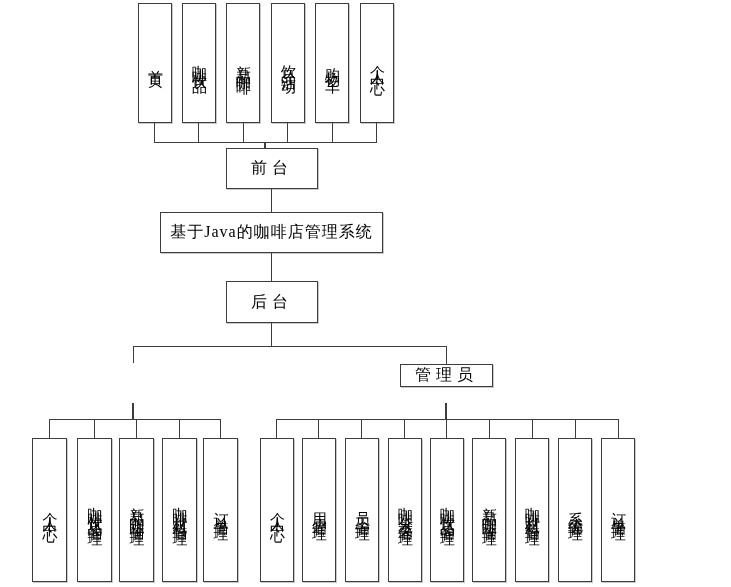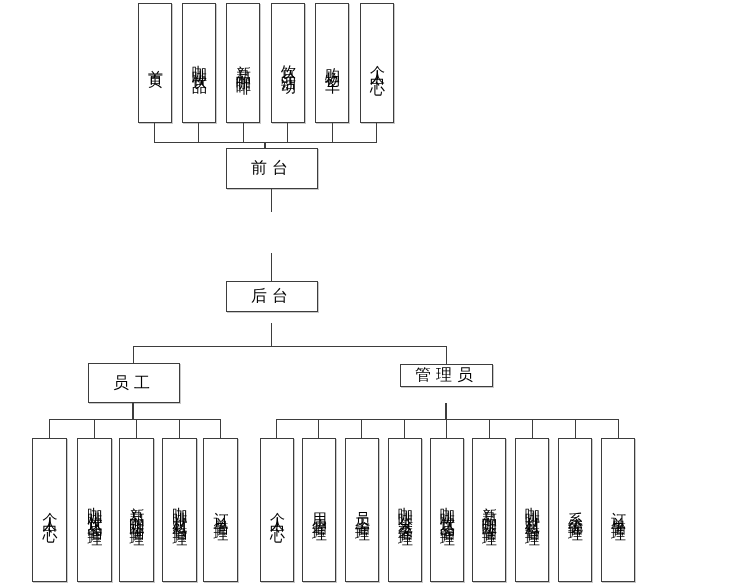--- a/index.html
+++ b/index.html
@@ -39,29 +39,29 @@
   <div class="vl" style="left:243px;top:123px;height:19px;"></div>
   <div class="vl" style="left:287px;top:123px;height:19px;"></div>
   <div class="vl" style="left:332px;top:123px;height:19px;"></div>
   <div class="vl" style="left:376px;top:123px;height:19px;"></div>
   <div class="hl" style="left:154px;top:142px;width:223px;"></div>
   <div class="vl thick" style="left:264px;top:142px;height:7px;"></div>
 
   <div class="box h" style="left:226px;top:148px;width:92px;height:41px;">前台</div>
   <div class="vl" style="left:271px;top:189px;height:23px;"></div>
 
+  <div class="box title" style="left:160px;top:212px;width:223px;height:41px;">基于Java的咖啡店管理系统</div>
   <div class="vl" style="left:271px;top:253px;height:28px;"></div>
 
-  <div class="box h" style="left:226px;top:281px;width:92px;height:31px;">后台</div>
+  <div class="box h" style="left:226px;top:281px;width:92px;height:42px;">后台</div>
   <div class="vl" style="left:271px;top:323px;height:23px;"></div>
   <div class="hl" style="left:133px;top:346px;width:314px;"></div>
   <div class="vl" style="left:133px;top:346px;height:17px;"></div>
   <div class="vl" style="left:446px;top:346px;height:18px;"></div>
 
-  <div class="box h" style="left:88px;top:363px;width:92px;height:40px;">员工</div>
   <div class="box h" style="left:400px;top:364px;width:93px;height:23px;">管理员</div>
 
   <div class="vl thick" style="left:132px;top:403px;height:16px;"></div>
   <div class="hl" style="left:49px;top:419px;width:172px;"></div>
   <div class="vl" style="left:49px;top:419px;height:19px;"></div>
   <div class="vl" style="left:94px;top:419px;height:19px;"></div>
   <div class="vl" style="left:136px;top:419px;height:19px;"></div>
   <div class="vl" style="left:179px;top:419px;height:19px;"></div>
   <div class="vl" style="left:220px;top:419px;height:19px;"></div>
 

